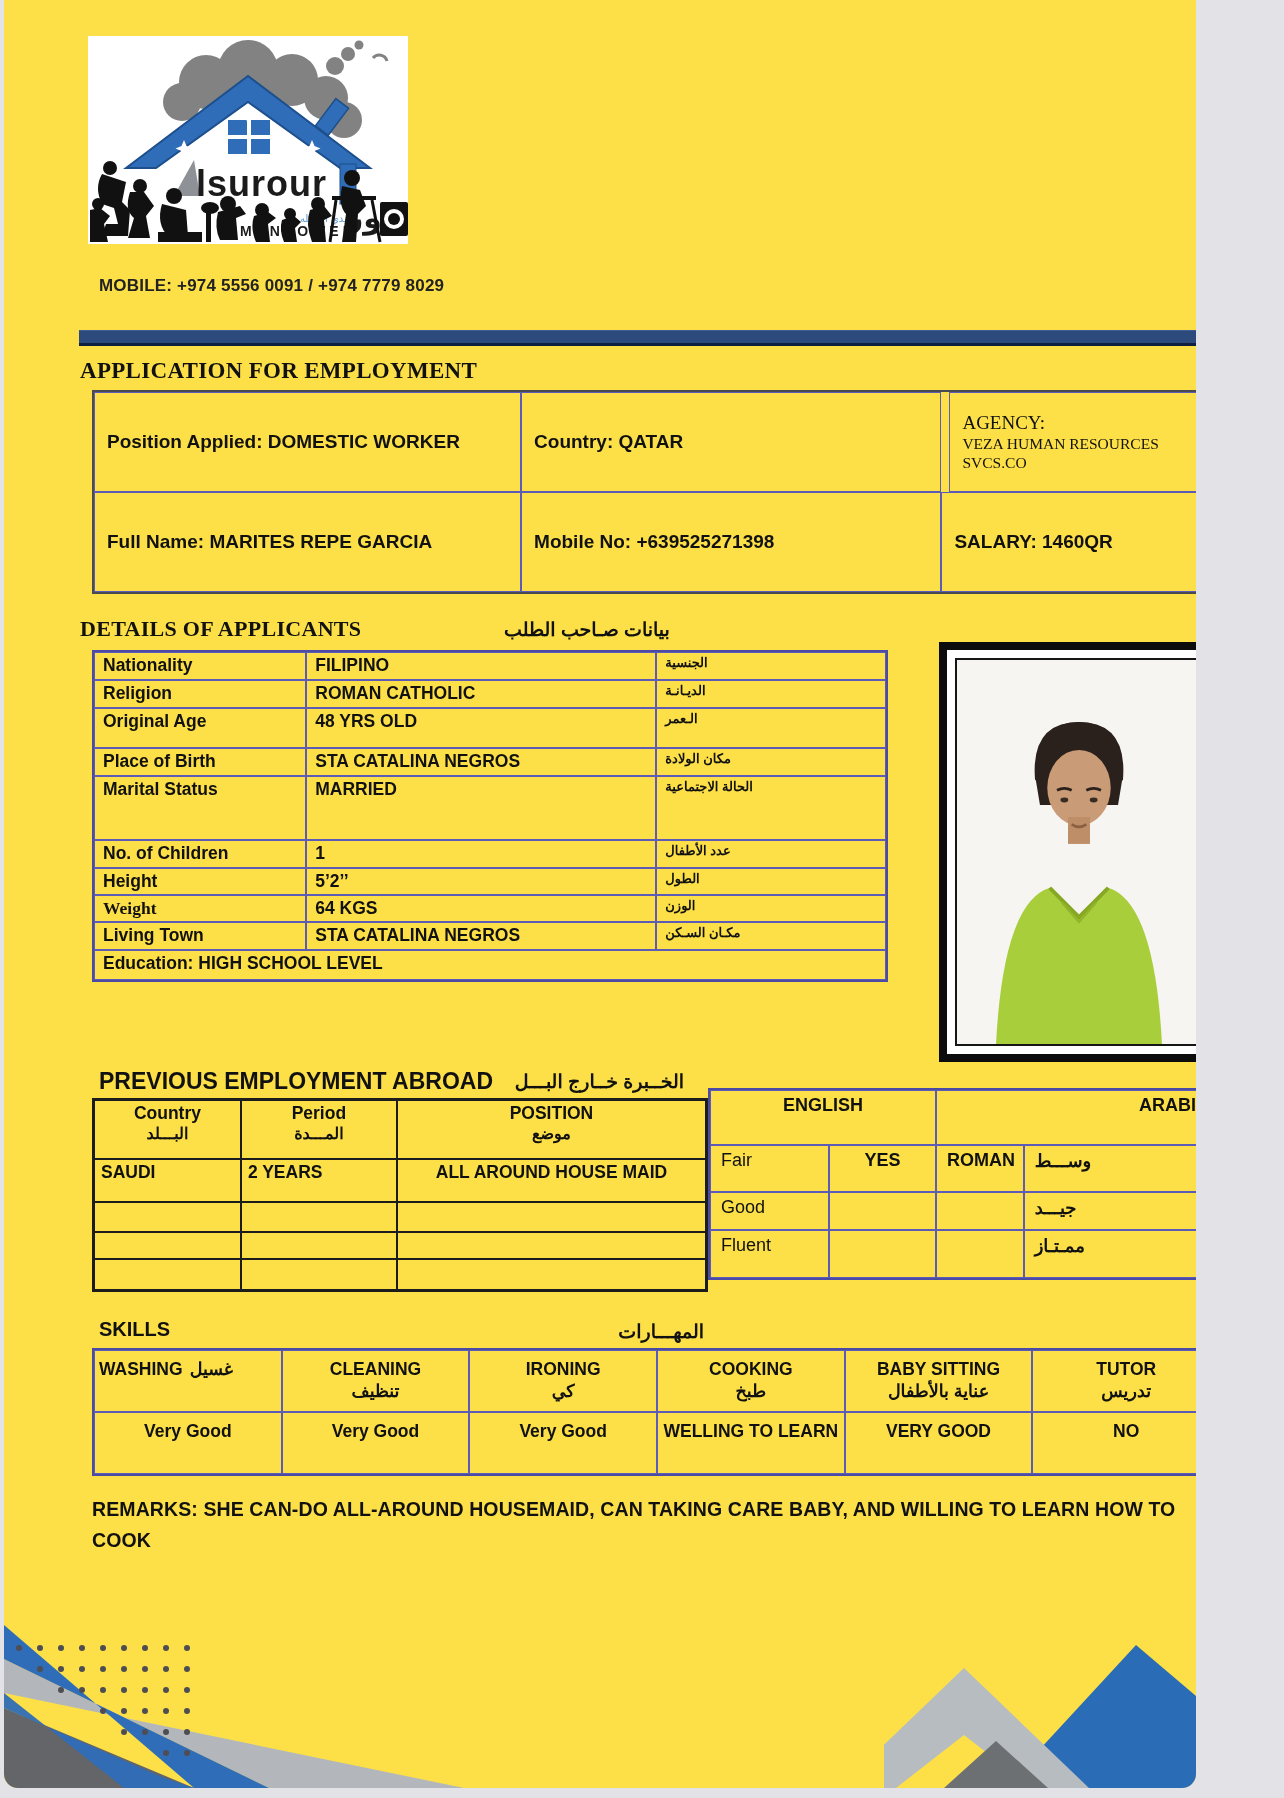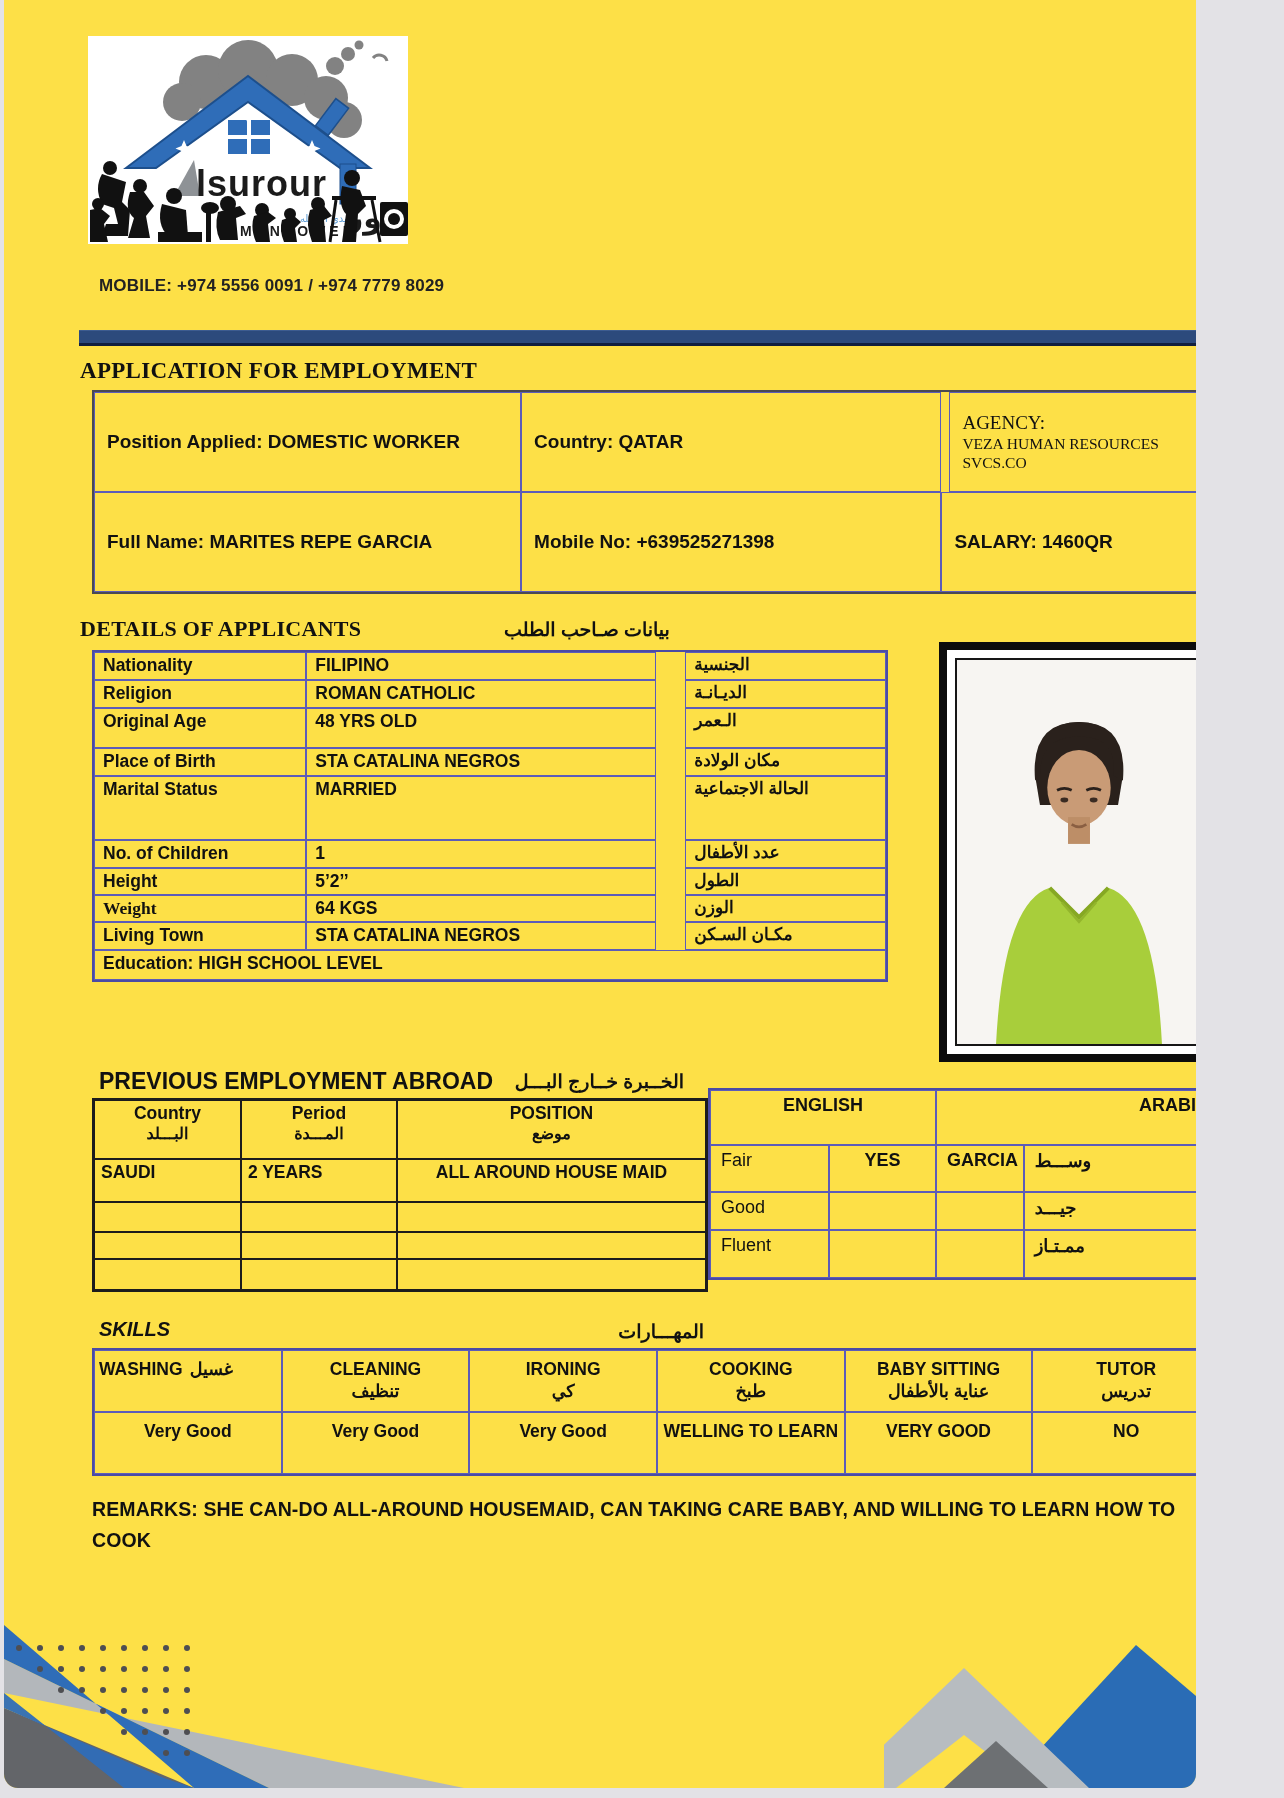--- a/index.html
+++ b/index.html
@@ -18,21 +18,21 @@
   .agency{flex-direction:column;align-items:flex-start;justify-content:center;
           font-family:"Liberation Serif",serif;font-weight:normal;margin-left:8px;}
   .agency .ag-label{font-size:19px;}
   .agency .ag-value{font-size:15.5px;line-height:1.25;}
   
   .det-table{display:grid;grid-template-columns:26.8% 44.2% 29%;
              grid-template-rows:28px 28px 40px 28px 64px 28px 27px 27px 28px 30px;
              border:2px solid #4b4ba4;}
   .det-cell{border:1px solid #5c5cb8;box-sizing:border-box;display:flex;align-items:flex-start;
             padding:2px 8px;font-size:17.5px;font-weight:bold;line-height:1.2;}
-  .det-cell.ar{justify-content:flex-end;direction:rtl;font-size:17px;margin-left:29px;}
+  .det-cell.ar{justify-content:flex-end;direction:rtl;font-size:13px;}
   .det-cell.serif{font-family:"Liberation Serif",serif;}
   .edu-row{grid-column:1 / 4;}
   
   .prev-table{display:grid;grid-template-columns:24% 25.5% 50.5%;
               grid-template-rows:59px 43px 30px 27px 31px;border:2px solid #1c1c1c;}
   .prev-cell{border:1px solid #1c1c1c;box-sizing:border-box;display:flex;flex-direction:column;
              align-items:center;justify-content:flex-start;padding:2px 6px;font-weight:bold;font-size:17.5px;}
   .prev-cell .ar-sub{font-size:16px;direction:rtl;}
   .prev-val{align-items:flex-start;}
   .prev-val.center{align-items:center;}
@@ -253,35 +253,35 @@
     <div class="prev-cell"></div>
     <div class="prev-cell"></div>
   </div>
 
   <div class="abs lang-table" style="left:704px;top:1088px;width:510px;">
     <div class="lang-cell lang-head span2">ENGLISH</div>
     <div class="lang-cell lang-head right span2">ARABIC</div>
 
     <div class="lang-cell lang-level">Fair</div>
     <div class="lang-cell lang-bold" style="justify-content:center;">YES</div>
-    <div class="lang-cell lang-bold">GARCIA</div>
+    <div class="lang-cell lang-bold">ROMAN</div>
     <div class="lang-cell lang-ar">وســـط</div>
 
     <div class="lang-cell lang-level">Good</div>
     <div class="lang-cell"></div>
     <div class="lang-cell"></div>
     <div class="lang-cell lang-ar">جيـــد</div>
 
     <div class="lang-cell lang-level">Fluent</div>
     <div class="lang-cell"></div>
     <div class="lang-cell"></div>
     <div class="lang-cell lang-ar">ممـتـاز</div>
   </div>
 
-  <div class="abs" style="left:95px;top:1318px;font-weight:bold;font-size:20px;font-style:italic;">SKILLS</div>
+  <div class="abs" style="left:95px;top:1318px;font-weight:bold;font-size:20px;">SKILLS</div>
   <div class="abs section-title-ar" style="left:540px;top:1320px;width:160px;">المهـــارات</div>
 
   <div class="abs skills-table" style="left:88px;top:1348px;width:1126px;">
     <div class="sk-cell sk-inline">
       <span>WASHING</span>
       <span dir="rtl">غسيل</span>
     </div>
     <div class="sk-cell">
       <span>CLEANING</span>
       <span dir="rtl">تنظيف</span>

